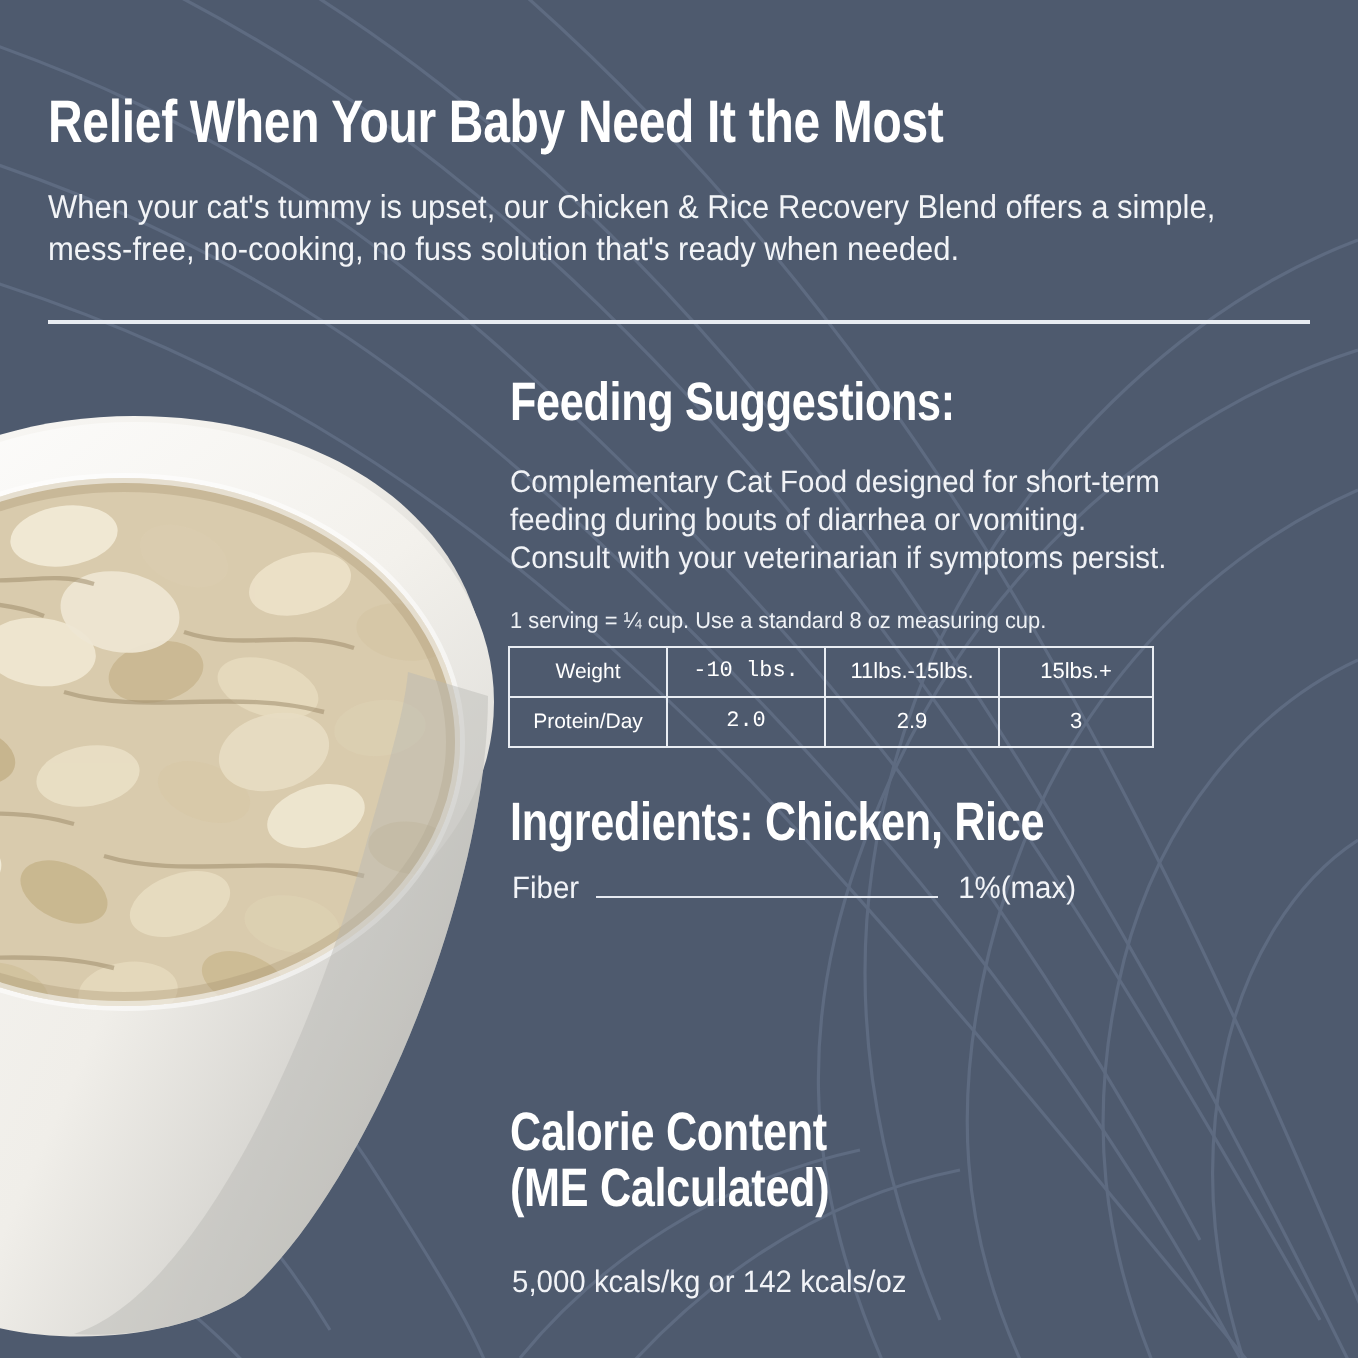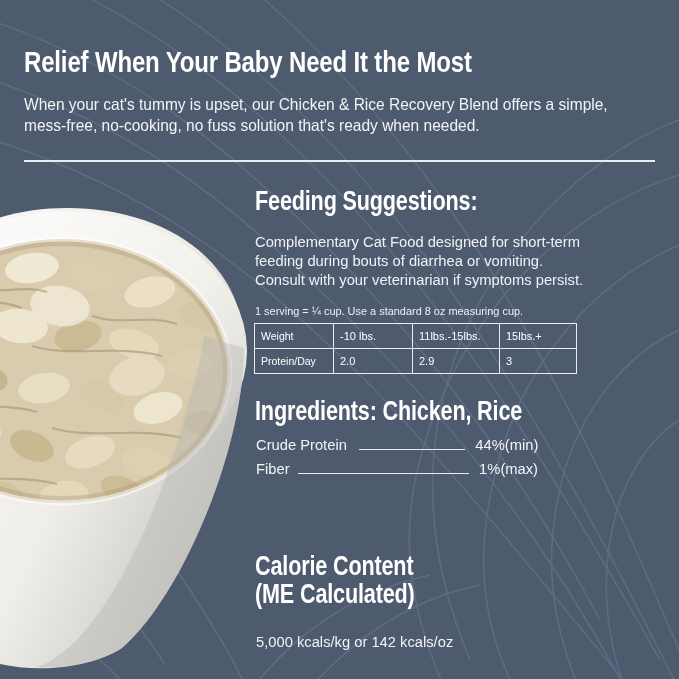--- a/index.html
+++ b/index.html
@@ -140,29 +140,30 @@
   #feeding-table {
     position: absolute;
     left: 254px;
     top: 323px;
     border-collapse: collapse;
     color: #ffffff;
     font-size: 11px;
   }
   #feeding-table td {
     border: 1px solid #e9edf3;
+    text-align: center;
     padding: 3px 6px;
     height: 18px;
     white-space: nowrap;
   }
   #feeding-table td.rowhead {
     width: 66px;
     font-size: 10.5px;
   }
-  #feeding-table td.col1 { width: 66px; }
+  #feeding-table td.col1 { width: 66px; font-family: Liberation Mono, monospace; }
   #feeding-table td.col2 { width: 74px; }
   #feeding-table td.col3 { width: 64px; }
 
   
   #analysis {
     position: absolute;
     left: 256px;
     top: 436px;
     width: 282px;
   }
@@ -350,25 +351,20 @@
         <td class="col2">2.9</td>
         <td class="col3">3</td>
       </tr>
     </tbody>
   </table>
 
   <div class="sec-title" id="ingredients-title">Ingredients: Chicken, Rice</div>
 
   <div id="analysis">
     <div class="ga-row">
-      <span class="ga-name">Crude Protein</span>
-      <span class="ga-leader"></span>
-      <span class="ga-value">44%(min)</span>
-    </div>
-    <div class="ga-row">
       <span class="ga-name">Fiber</span>
       <span class="ga-leader"></span>
       <span class="ga-value">1%(max)</span>
     </div>
   </div>
 
   <div class="sec-title" id="calorie-title">
     <span class="ln">Calorie Content</span>
     <span class="ln">(ME Calculated)</span>
   </div>

